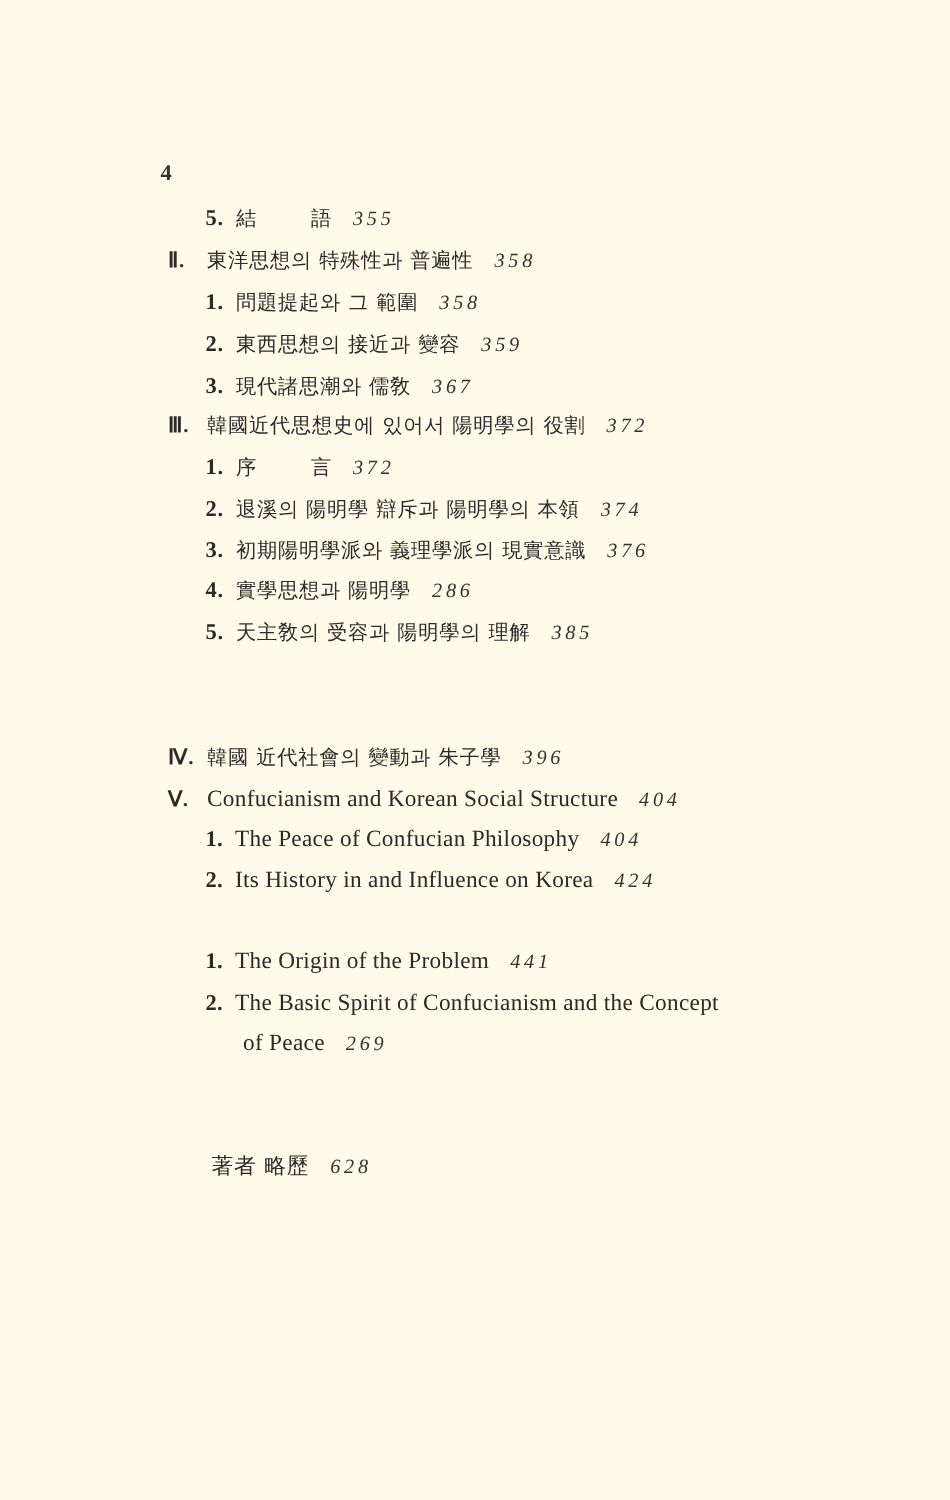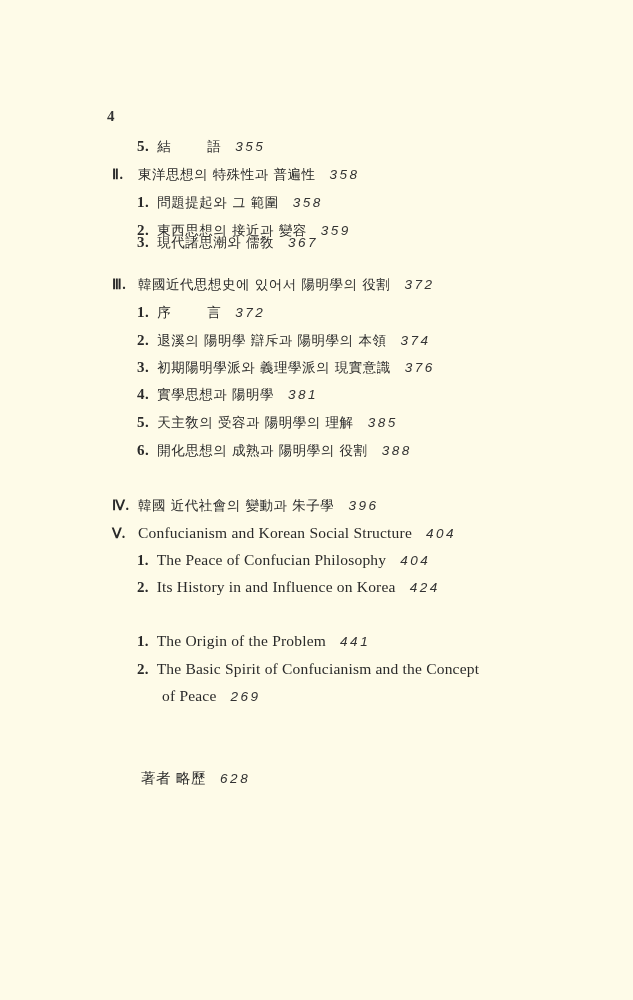--- a/index.html
+++ b/index.html
@@ -25,21 +25,21 @@
   .row.ko { font-family: "DejaVu Sans", sans-serif; font-size: 13.5px; letter-spacing: 0.5px; }
   .num {
     display: inline-block; font-family: "Liberation Serif", serif;
     font-weight: bold; font-size: 15px; margin-right: 8px;
   }
   .roman {
     display: inline-block; font-family: "Liberation Serif", serif;
     font-weight: bold; font-size: 14px; width: 26px;
   }
   .pg {
-    font-family: Liberation Sans, sans-serif; font-style: italic;
+    font-family: Liberation Serif, serif; font-style: italic;
     font-size: 13.5px; letter-spacing: 2.5px; margin-left: 14px; color: #333;
   }
   .gap { display: inline-block; width: 36px; }
 </style>
 </head>
 <body>
 
 <div class="page-num">4</div>
 
 <div class="toc">
@@ -53,51 +53,48 @@
   </div>
 
   <div class="row ko" style="left:137px;top:192px">
     <span class="num">1.</span><span>問題提起와 그 範圍</span><span class="pg">358</span>
   </div>
 
   <div class="row ko" style="left:137px;top:220px">
     <span class="num">2.</span><span>東西思想의 接近과 變容</span><span class="pg">359</span>
   </div>
 
-  <div class="row ko" style="left:137px;top:232px">
+  <div class="row ko" style="left:137px;top:248px">
     <span class="num">3.</span><span>現代諸思潮와 儒敎</span><span class="pg">367</span>
   </div>
 
   <div class="row ko" style="left:112px;top:274px">
     <span class="roman">Ⅲ.</span><span>韓國近代思想史에 있어서 陽明學의 役割</span><span class="pg">372</span>
   </div>
 
   <div class="row ko" style="left:137px;top:302px">
     <span class="num">1.</span><span>序</span><span class="gap"></span><span>言</span><span class="pg">372</span>
   </div>
 
   <div class="row ko" style="left:137px;top:330px">
     <span class="num">2.</span><span>退溪의 陽明學 辯斥과 陽明學의 本領</span><span class="pg">374</span>
   </div>
 
   <div class="row ko" style="left:137px;top:357px">
     <span class="num">3.</span><span>初期陽明學派와 義理學派의 現實意識</span><span class="pg">376</span>
   </div>
 
   <div class="row ko" style="left:137px;top:384px">
-    <span class="num">4.</span><span>實學思想과 陽明學</span><span class="pg">381</span>
+    <span class="num">4.</span><span>實學思想과 陽明學</span><span class="pg">286</span>
   </div>
 
   <div class="row ko" style="left:137px;top:412px">
     <span class="num">5.</span><span>天主敎의 受容과 陽明學의 理解</span><span class="pg">385</span>
   </div>
 
-  <div class="row ko" style="left:137px;top:440px">
-    <span class="num">6.</span><span>開化思想의 成熟과 陽明學의 役割</span><span class="pg">388</span>
-  </div>
 
 
   <div class="row ko" style="left:112px;top:495px">
     <span class="roman">Ⅳ.</span><span>韓國 近代社會의 變動과 朱子學</span><span class="pg">396</span>
   </div>
 
   <div class="row en" style="left:112px;top:523px">
     <span class="roman">Ⅴ.</span><span>Confucianism and Korean Social Structure</span><span class="pg">404</span>
   </div>
 

